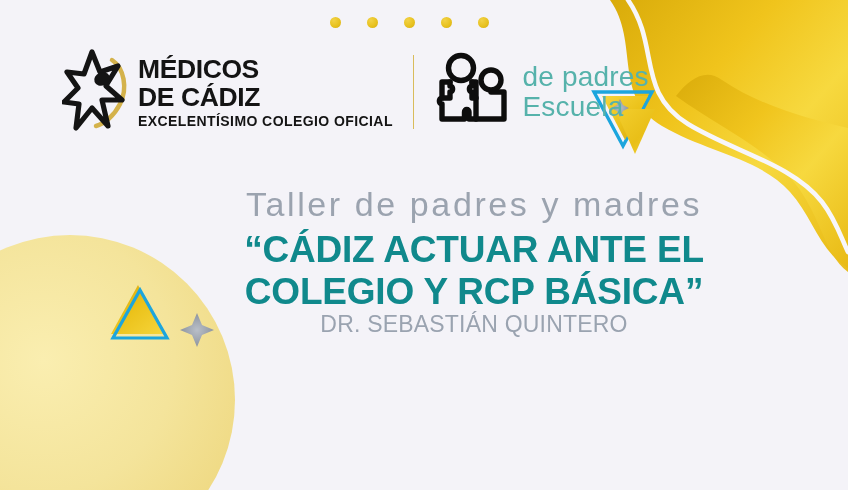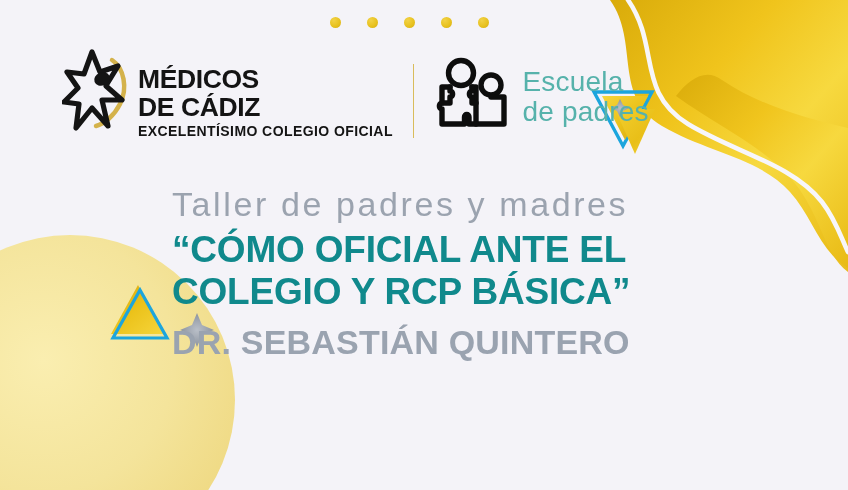--- a/index.html
+++ b/index.html
@@ -42,21 +42,21 @@
     border-radius: 50%;
     background: radial-gradient(circle at 35% 30%, #f2d246 0%, #e8c220 55%, #d6ad10 100%);
   }
 
   
   #logo-bar {
     position: absolute;
     left: 62px;
     top: 46px;
     display: flex;
-    align-items: flex-end;
+    align-items: center;
     z-index: 5;
   }
   #logo-mark { flex: 0 0 auto; }
   #medicos-wordmark {
     margin-left: 4px;
     line-height: 1;
   }
   .wm-line {
     font-weight: 700;
     font-size: 26.5px;
@@ -91,24 +91,24 @@
     display: block;
     font-size: 28px;
     font-weight: 400;
     color: #56b2ab;
     letter-spacing: 0.2px;
   }
 
   
   #headline {
     position: absolute;
-    right: 56px;
+    right: 64px;
     top: 186px;
     width: 620px;
-    text-align: left;
+    text-align: center;
     z-index: 5;
   }
   #kicker {
     display: block;
     font-size: 34px;
     font-weight: 400;
     letter-spacing: 2.6px;
     color: #9ba3af;
     line-height: 1.1;
     margin-bottom: 6px;
@@ -117,23 +117,23 @@
     display: block;
     font-size: 37px;
     font-weight: 700;
     color: #10898c;
     line-height: 1.12;
     letter-spacing: -0.2px;
   }
   #main-title .tl { display: block; white-space: nowrap; }
   #speaker {
     display: block;
-    margin-top: 12px;
-    font-size: 34px;
-    font-weight: 700;
+    margin-top: 0;
+    font-size: 23px;
+    font-weight: 400;
     color: #9aa3b0;
     letter-spacing: 0.2px;
     line-height: 1.1;
   }
 </style>
 </head>
 <body>
 
 <div id="poster">
 
@@ -259,28 +259,28 @@
                    L 10 68
                    L 10 53
                    C 6.5 53, 6.5 47, 10 47
                    L 10 31
                    L 18 31"></path>
           <path d="M 18 31 L 18 35 C 21.5 35, 21.5 41, 18 41 L 18 47 L 10 47"></path>
           <path d="M 40 31 L 40 35 C 36.5 35, 36.5 41, 40 41 L 40 47 L 44 47"></path>
         </g>
       </svg>
       <div id="escuela-text">
+        <span class="esc-line">de padres</span>
         <span class="esc-line">Escuela</span>
-        <span class="esc-line">de padres</span>
       </div>
     </div>
   </div>
 
   <div id="headline">
     <span id="kicker">Taller de padres y madres</span>
     <span id="main-title">
-      <span class="tl">“CÓMO OFICIAL ANTE EL</span>
+      <span class="tl">“CÁDIZ ACTUAR ANTE EL</span>
       <span class="tl">COLEGIO Y RCP BÁSICA”</span>
     </span>
     <span id="speaker">DR. SEBASTIÁN QUINTERO</span>
   </div>
 
 </div>
 
 </body></html>

